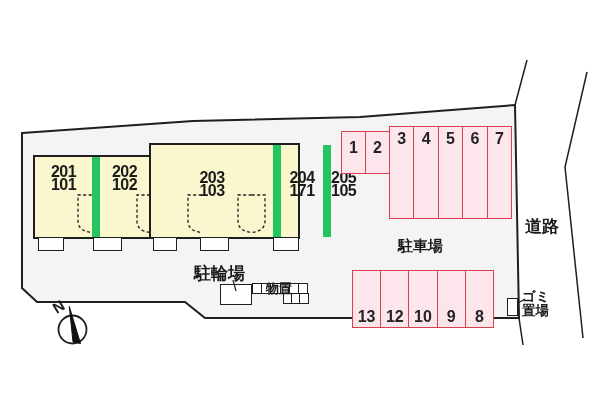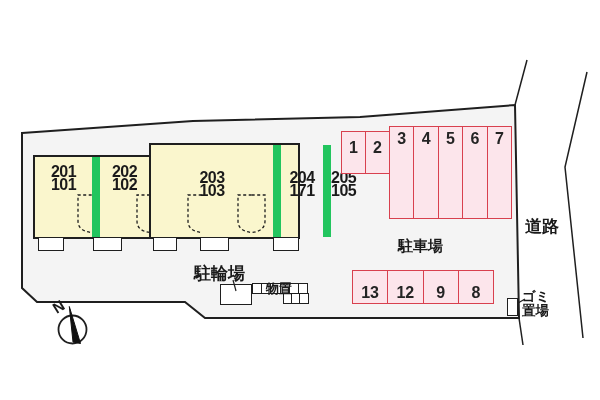--- a/index.html
+++ b/index.html
@@ -32,21 +32,21 @@
     position:absolute;z-index:1;box-sizing:border-box;
     background:#fce5eb;border:1.5px solid #d8404e;display:flex;flex-direction:row;
   }
   .pcell{flex:1 1 0;display:flex;flex-direction:column;align-items:center;box-sizing:border-box;
     font-size:16px;font-weight:600;color:#242424;}
   .pcell + .pcell{border-left:1.5px solid #d8404e;}
   .pa{left:341px;top:131px;width:49px;height:43px;}
   .pa .pcell{padding-top:7px;}
   .pb{left:389px;top:126px;width:123px;height:93px;}
   .pb .pcell{padding-top:3px;}
-  .pc{left:352px;top:270px;width:142px;height:34px;}
+  .pc{left:352px;top:270px;width:142px;height:58px;}
   .pc .pcell{justify-content:flex-end;padding-bottom:1px;}
   
   .shed{position:absolute;z-index:1;box-sizing:border-box;background:#ffffff;border:1.5px solid #1f1f1f;}
   .srow{position:absolute;z-index:1;box-sizing:border-box;background:#ffffff;border:1.2px solid #1f1f1f;display:flex;}
   .scell{flex:1 1 0;box-sizing:border-box;}
   .scell + .scell{border-left:1.2px solid #1f1f1f;}
   
   .lbl{position:absolute;z-index:4;white-space:nowrap;font-weight:700;}
   .lbl-parking{left:398px;top:237px;font-size:15px;}
   .lbl-road{left:525px;top:215px;font-size:17px;}
@@ -106,20 +106,21 @@
     <div class="pcell">3</div>
     <div class="pcell">4</div>
     <div class="pcell">5</div>
     <div class="pcell">6</div>
     <div class="pcell">7</div>
   </div>
 
   <div class="pblock pc">
     <div class="pcell">13</div>
     <div class="pcell">12</div>
+    <div class="pcell">10</div>
     <div class="pcell">9</div>
     <div class="pcell">8</div>
   </div>
 
   <div class="shed" style="left:220px;top:284px;width:32px;height:21px;"></div>
   <div class="srow" style="left:252px;top:283px;width:56px;height:10.5px;">
     <div class="scell"></div>
     <div class="scell"></div>
     <div class="scell"></div>
     <div class="scell"></div>

